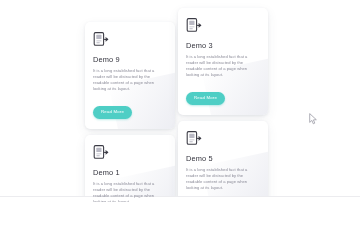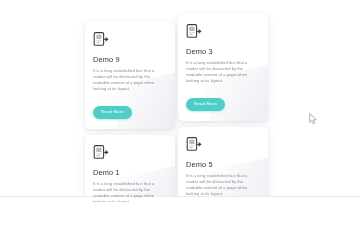--- a/index.html
+++ b/index.html
@@ -52,21 +52,21 @@
     top: 0;
     width: 196px;
     height: 202px;
   }
 
   .col {
     position: absolute;
     width: 90px;
   }
   .col-left  { left: 0px;  top: 22px; }
-  .col-right { left: 93px; top: 14px; }
+  .col-right { left: 93px; top: 8px; }
 
   .card {
     position: relative;
     width: 90px;
     box-sizing: border-box;
     background: #ffffff;
     border-radius: 5px;
     padding: 9px 8px 10px 8px;
     margin-bottom: 6px;
     box-shadow: 0 1px 3px rgba(60, 64, 90, 0.10),

